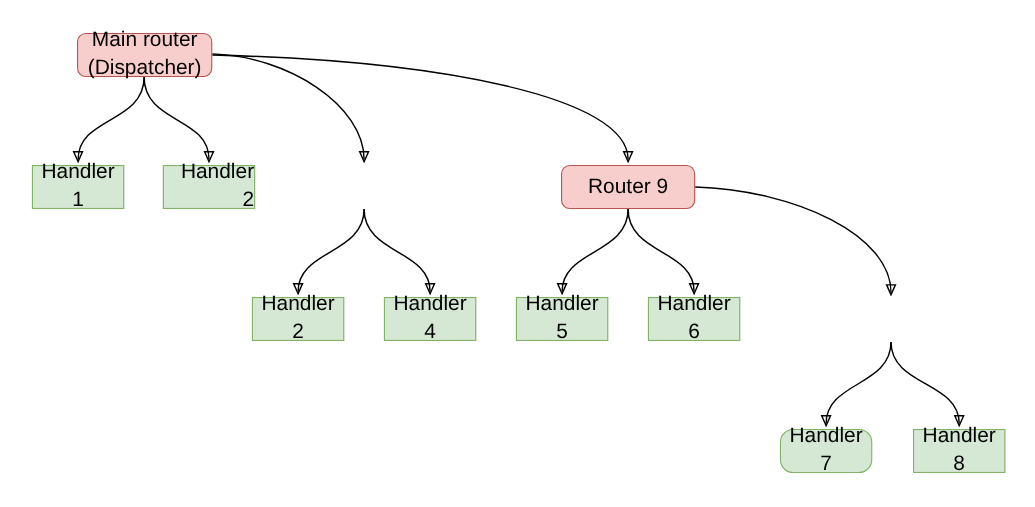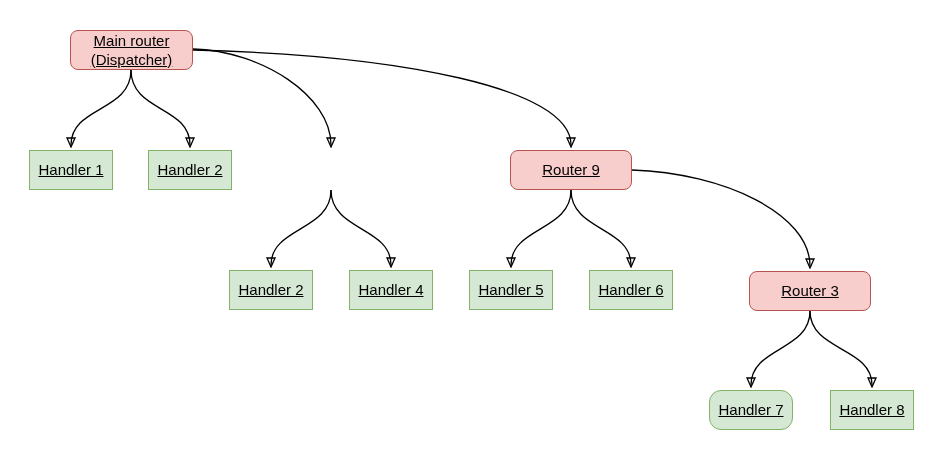--- a/index.html
+++ b/index.html
@@ -25,25 +25,24 @@
     stroke: var(--edge, #000000);
     stroke-width: 1.3;
   }
   .node {
     position: absolute;
     box-sizing: border-box;
     display: flex;
     align-items: center;
     justify-content: center;
     text-align: center;
-    font-size: 15px;
+    font-size: 19px;
     line-height: 1.3;
     color: #000000;
     white-space: pre-line;
-    text-decoration: underline;
   }
   .node.router {
     background: var(--router-fill, #f8cecc);
     border: 1.3px solid var(--router-border, #b85450);
     border-radius: 8px;
   }
   .node.handler {
     background: var(--handler-fill, #d5e8d4);
     border: 1.3px solid var(--handler-border, #82b366);
   }
@@ -74,17 +73,16 @@
 
   <div class="node router" style="left:70px;  top:30px;  width:123px; height:40px;"><span>Main router
 (Dispatcher)</span></div>
   <div class="node handler" style="left:29px;  top:150px; width:84px;  height:40px;"><span>Handler 1</span></div>
   <div class="node handler" style="left:148px; top:150px; width:84px;  height:40px;text-align:right;"><span>Handler 2</span></div>
   <div class="node router" style="left:510px; top:150px; width:122px; height:40px;"><span>Router 9</span></div>
   <div class="node handler" style="left:229px; top:270px; width:84px;  height:40px;"><span>Handler 2</span></div>
   <div class="node handler" style="left:349px; top:270px; width:84px;  height:40px;"><span>Handler 4</span></div>
   <div class="node handler" style="left:469px; top:270px; width:84px;  height:40px;"><span>Handler 5</span></div>
   <div class="node handler" style="left:589px; top:270px; width:84px;  height:40px;"><span>Handler 6</span></div>
-  <div class="node router" style="left:749px; top:271px; width:122px; height:40px;"><span>Router 3</span></div>
   <div class="node handler" style="left:709px; top:390px; width:84px;  height:40px;border-radius:12px;"><span>Handler 7</span></div>
   <div class="node handler" style="left:830px; top:390px; width:84px;  height:40px;"><span>Handler 8</span></div>
 
 </div>
 
 </body></html>

